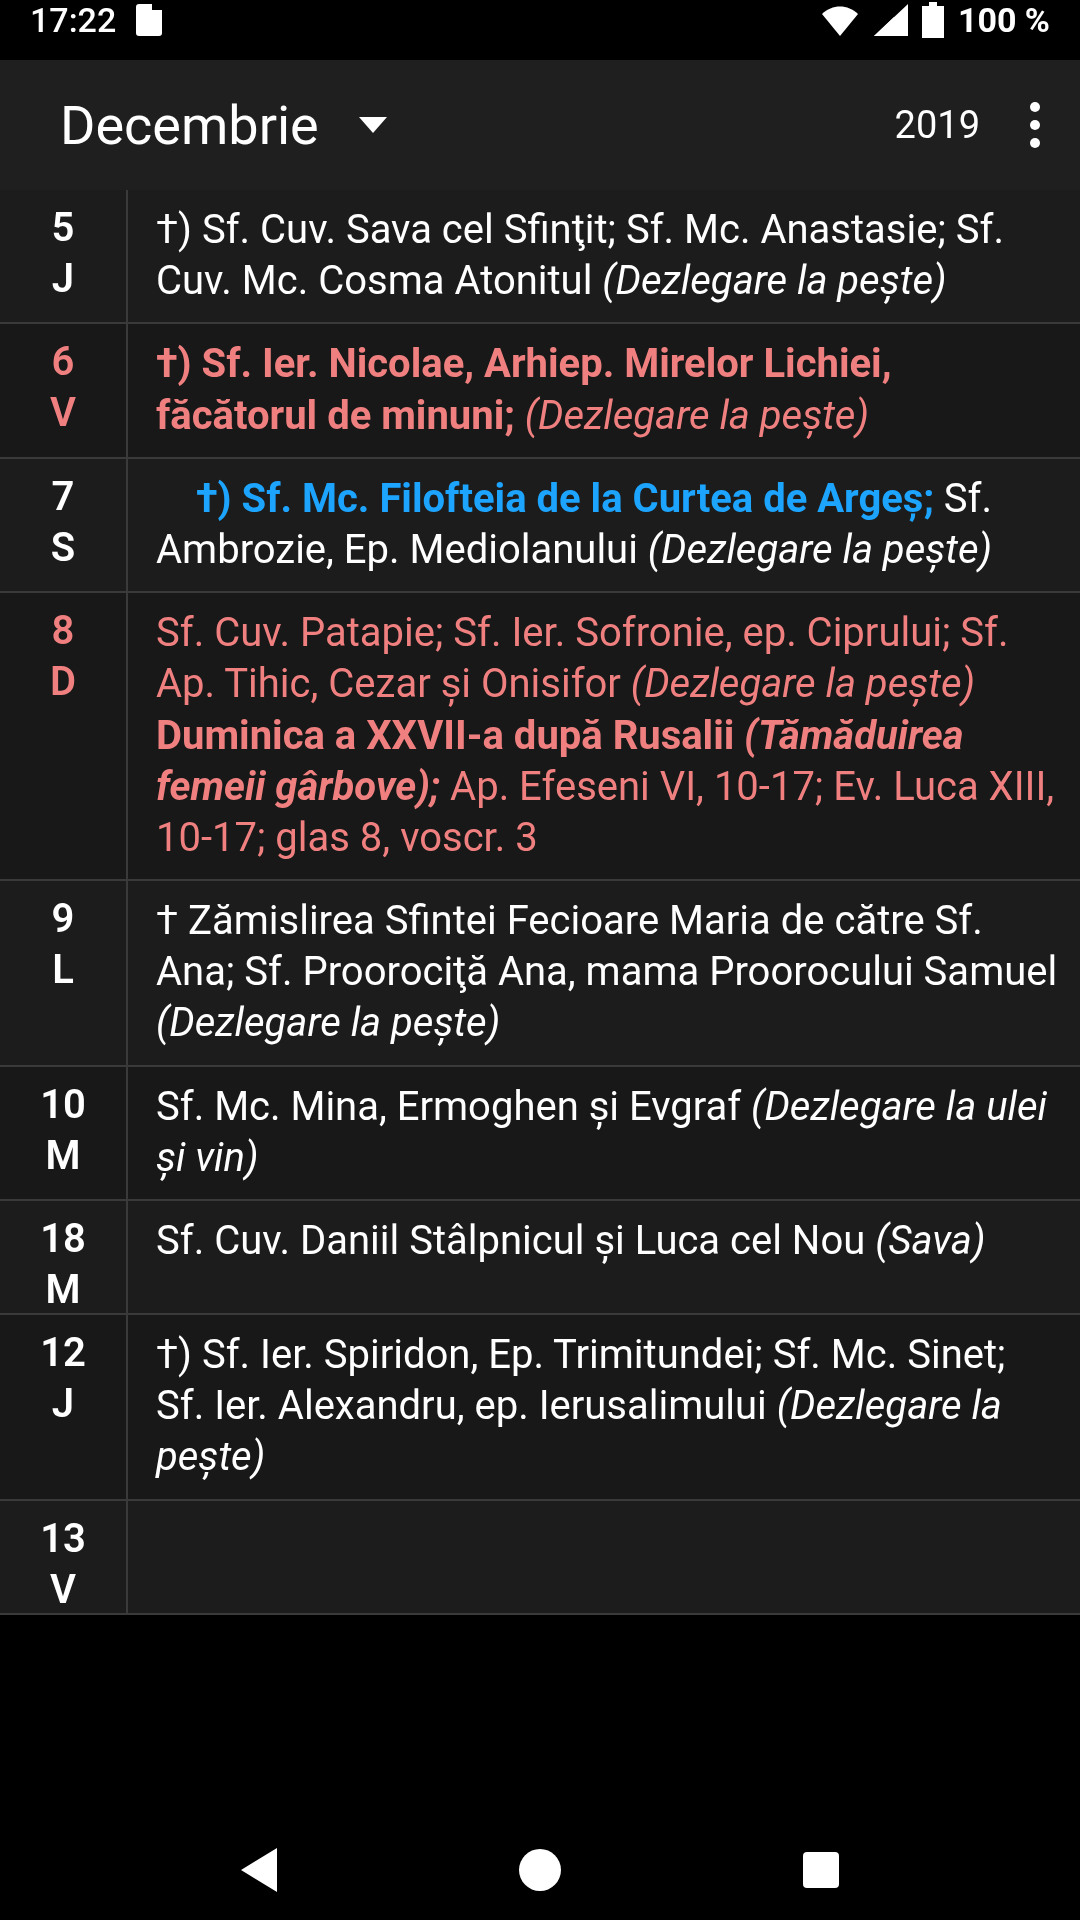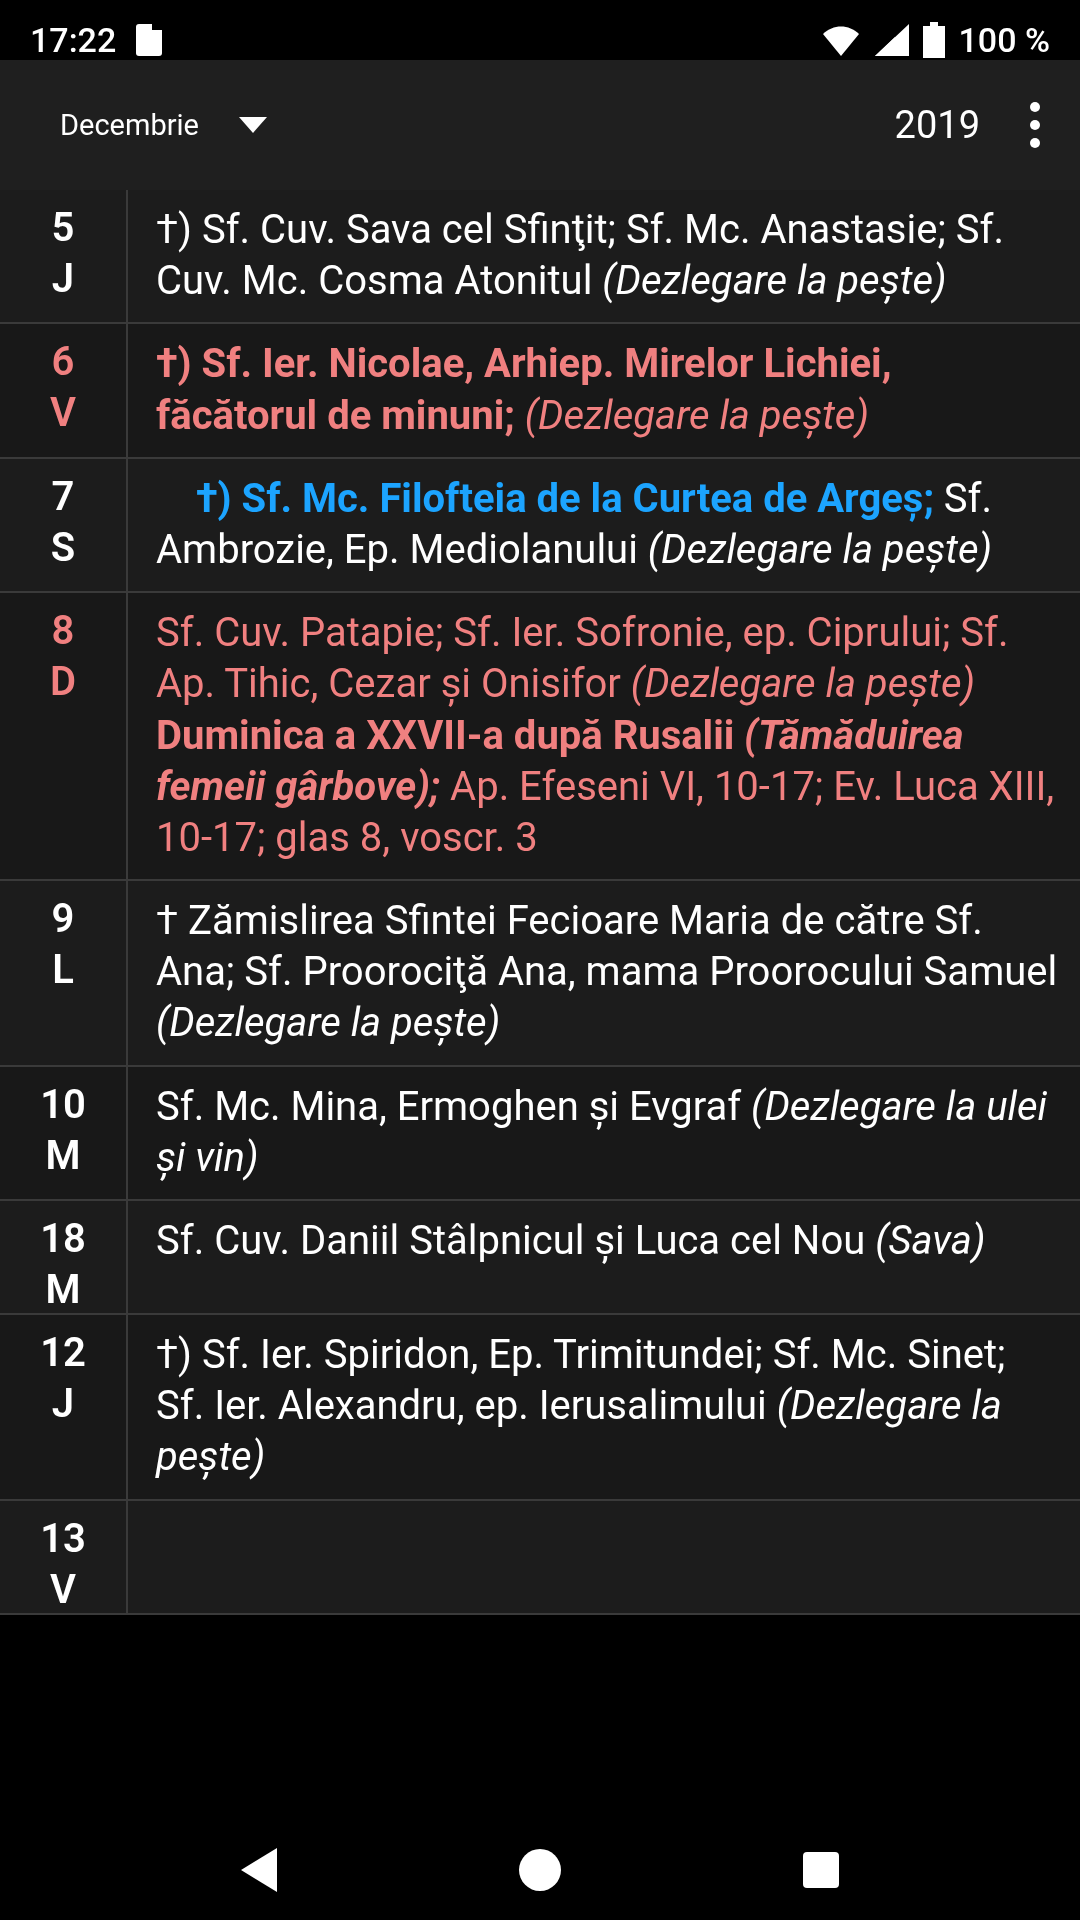--- a/index.html
+++ b/index.html
@@ -7,44 +7,44 @@
     width: 1080px;
     height: 1920px;
     background: #000;
     font-family: Roboto, "Helvetica Neue", Arial, sans-serif;
     color: #fff;
     overflow: hidden;
   }
   .status-bar {
     height: 60px;
     display: flex;
-    align-items: flex-end;
+    align-items: flex-start;
     padding: 0 30px;
     font-size: 34px;
     font-weight: 500;
     background: #000;
   }
   .status-left { display: flex; align-items: center; gap: 20px; }
-  .status-right { margin-left: auto; display: flex; align-items: center; gap: 14px; }
+  .status-right { margin-left: auto; display: flex; align-items: center; gap: 14px; font-weight: bold; }
   .sd-icon { width: 26px; height: 32px; background: #fff; border-radius: 3px 3px 3px 3px; position: relative; }
   .sd-icon::before { content:""; position:absolute; top:-0px; right:0; width:10px; height:6px; background:#000; }
   .wifi-icon, .cell-icon, .batt-icon { display:inline-block; }
   .wifi-icon svg, .cell-icon svg, .batt-icon svg { display:block; }
   .app-bar {
     height: 130px;
     background: #1f1f1f;
     display: flex;
     align-items: center;
     padding: 0 30px 0 60px;
   }
   .month-selector {
     display: flex;
     align-items: center;
     gap: 40px;
-    font-size: 29px;
+    font-size: 54px;
     font-weight: 400;
     color: #fff;
   }
   .dropdown-arrow {
     width: 0; height: 0;
     border-left: 14px solid transparent;
     border-right: 14px solid transparent;
     border-top: 16px solid #fff;
   }
   .year-label { margin-left: auto; font-size: 38px; margin-right: 40px; }

